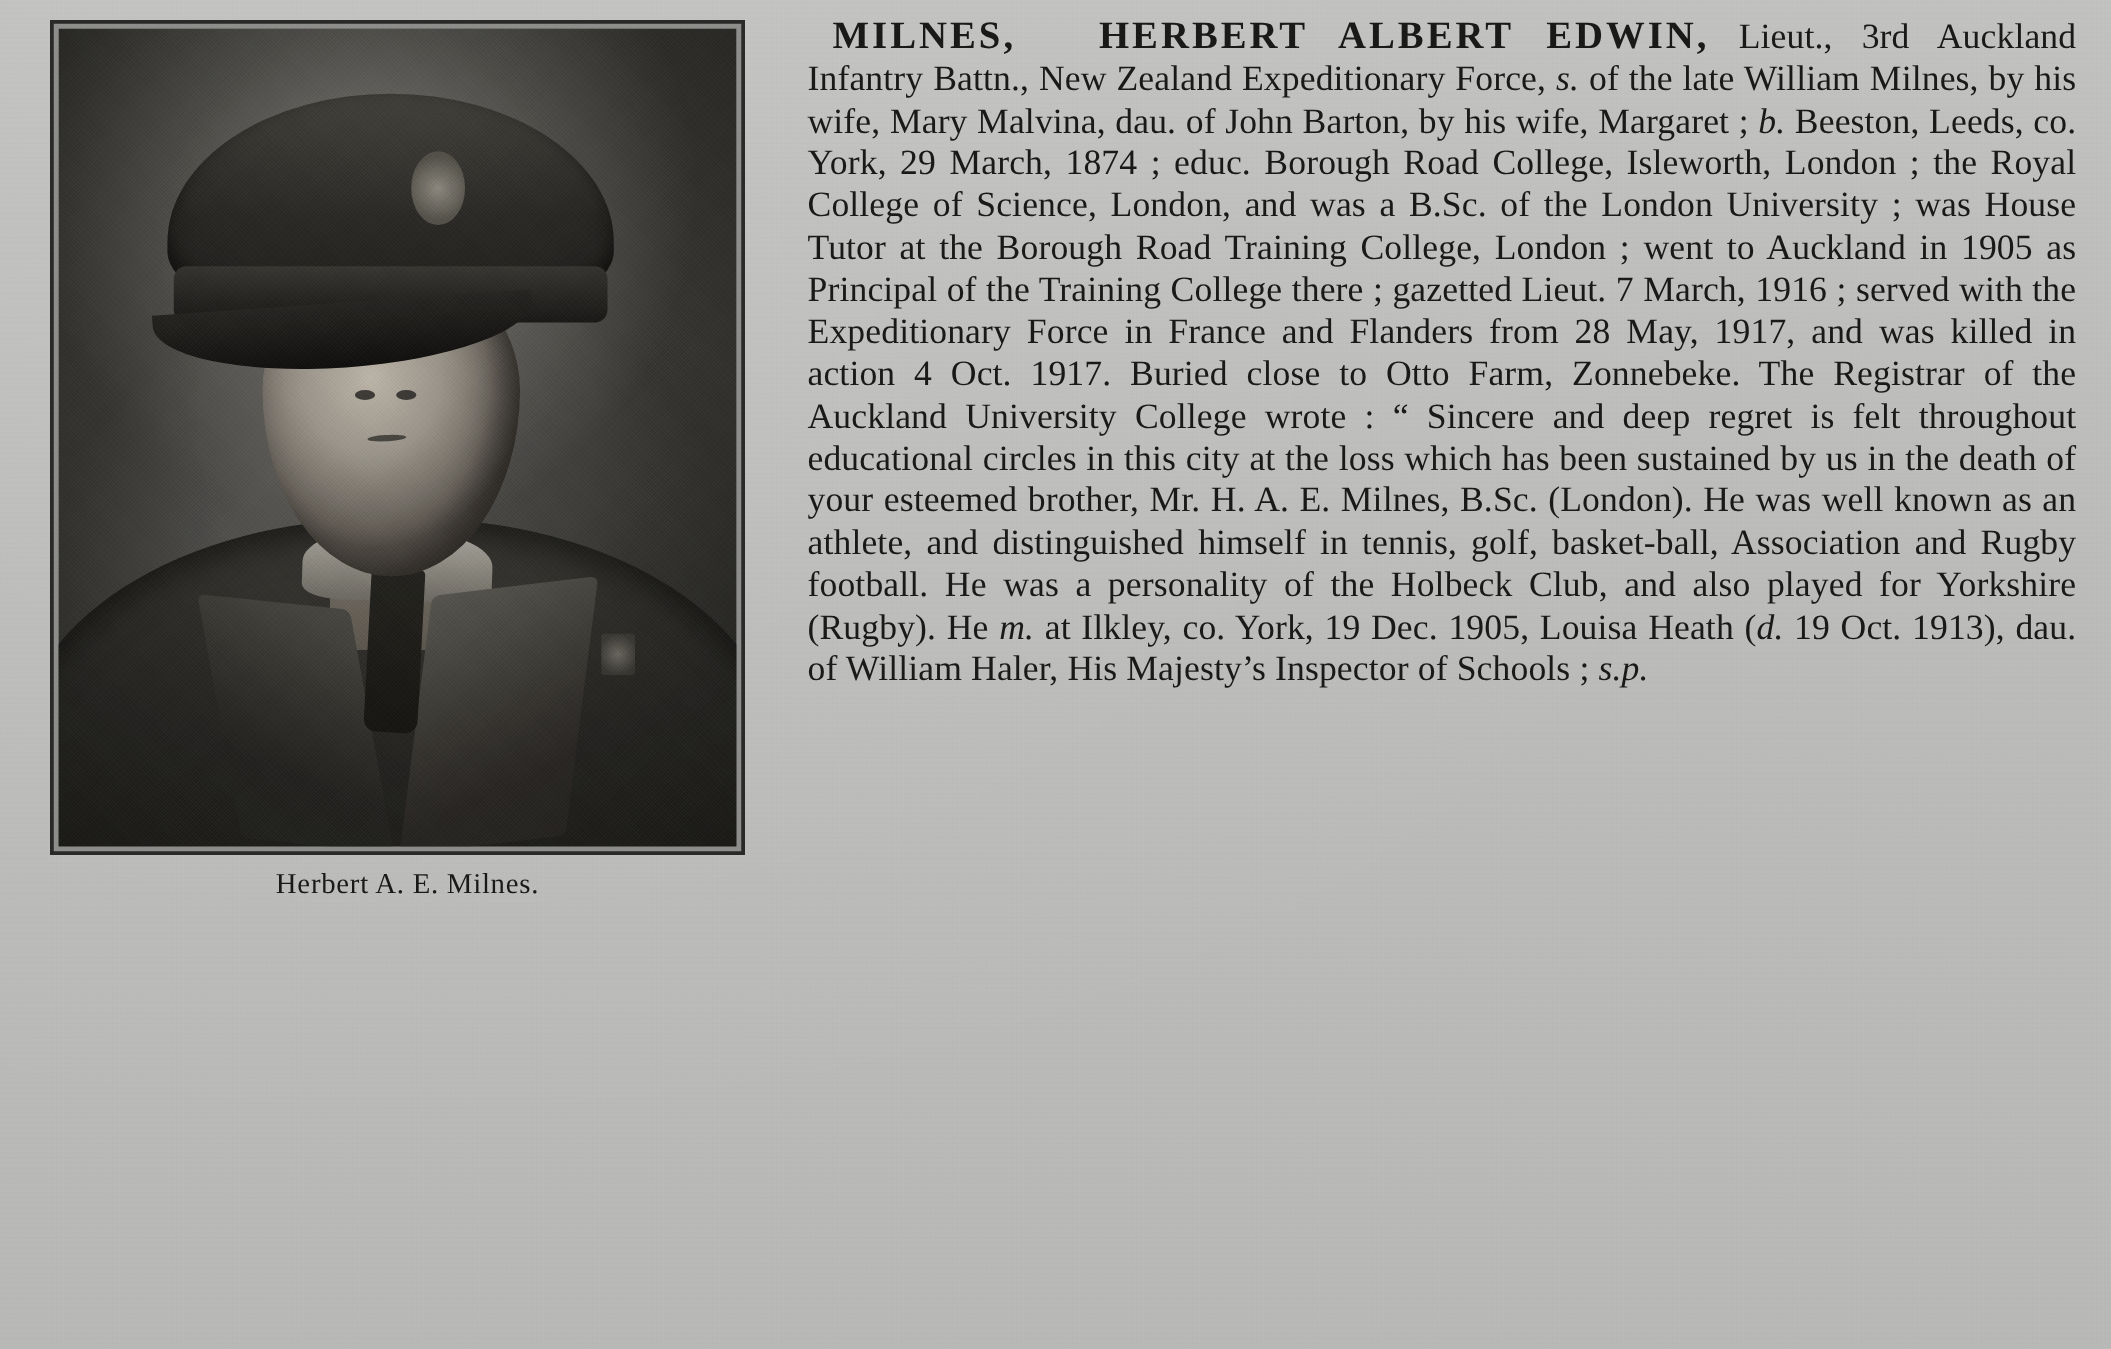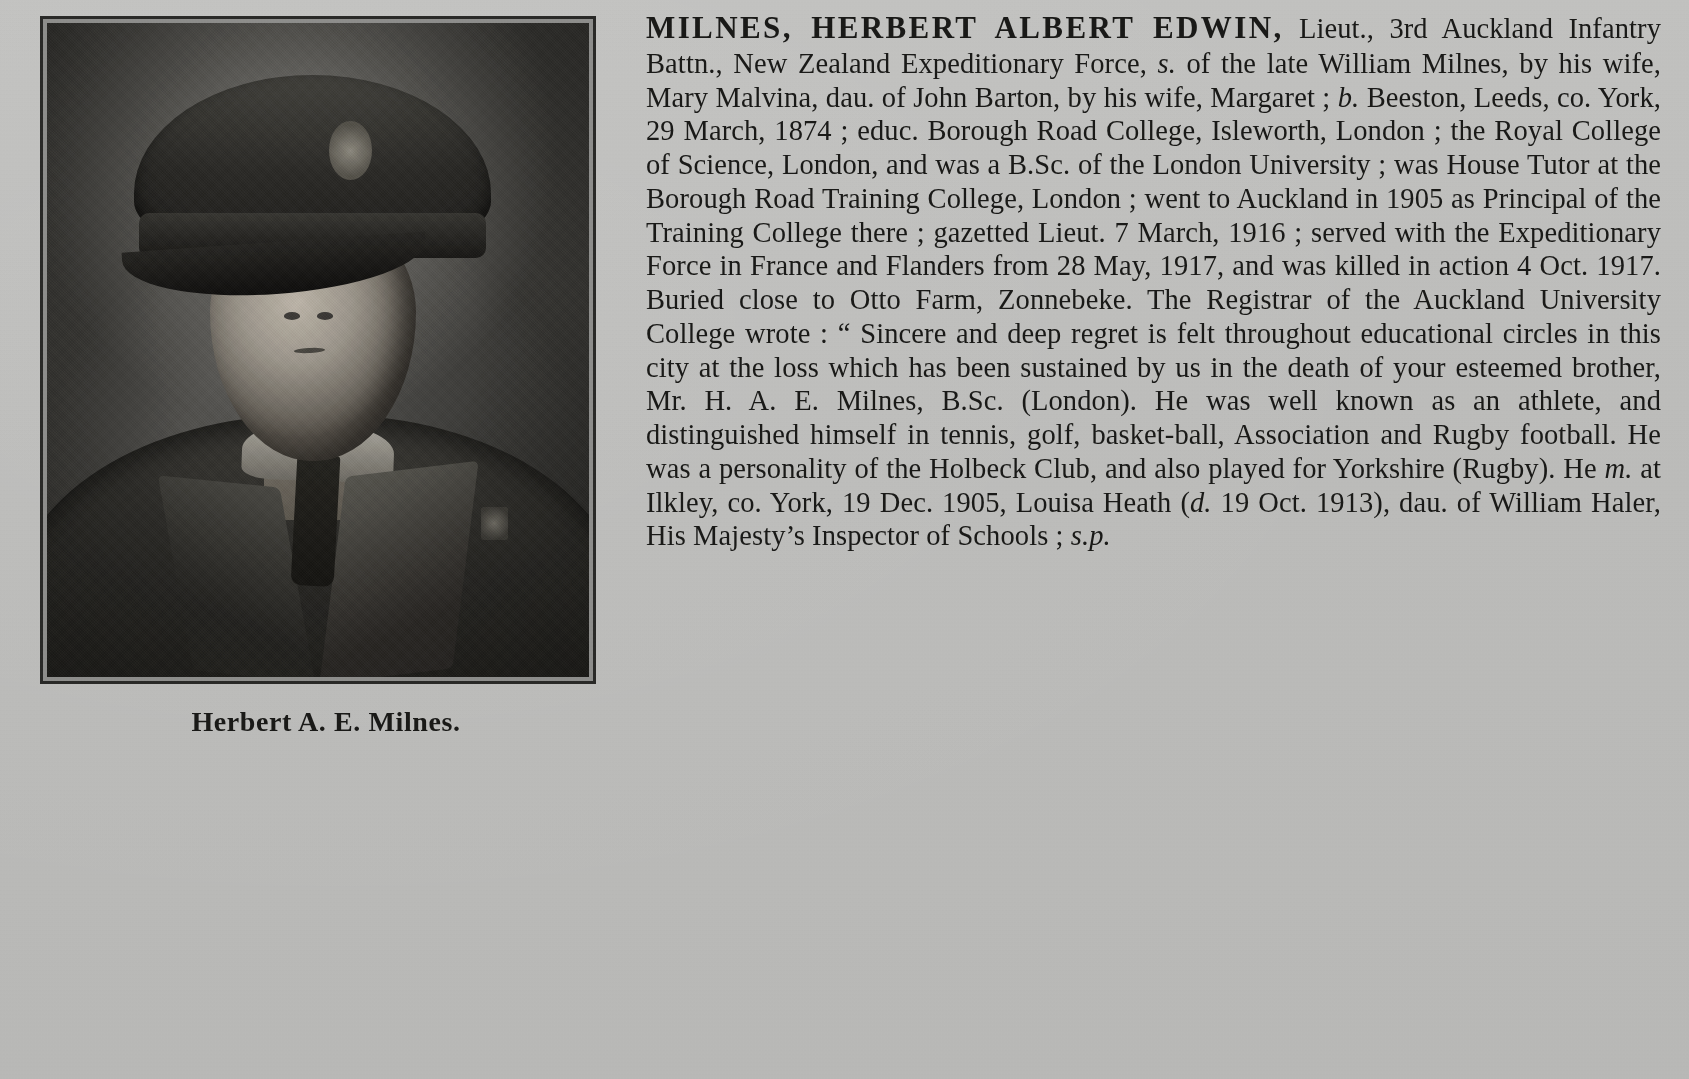--- a/index.html
+++ b/index.html
@@ -30,20 +30,21 @@
     pointer-events: none;
     opacity: .35;
     background-image:
       repeating-linear-gradient(0deg, rgba(0,0,0,.025) 0px, rgba(0,0,0,0) 2px, rgba(255,255,255,.02) 3px, rgba(0,0,0,0) 4px),
       repeating-linear-gradient(90deg, rgba(0,0,0,.02) 0px, rgba(0,0,0,0) 3px);
   }
   .surname {
     font-weight: bold;
     letter-spacing: 2.4px;
     font-size: 31px;
+    margin-left: 20px;
   }
   .body-text {
     font-size: 28.5px;
     line-height: 1.185;
     text-align: justify;
     text-justify: inter-word;
     letter-spacing: .1px;
   }
   .body-text i, .ital {
     font-style: italic;
@@ -227,24 +228,24 @@
   }
   .p-noise {
     position: absolute; inset: 0;
     opacity: .5;
     background-image:
       repeating-linear-gradient(45deg, rgba(255,255,255,.035) 0 1px, rgba(0,0,0,.03) 1px 2px),
       repeating-linear-gradient(-45deg, rgba(255,255,255,.025) 0 1px, rgba(0,0,0,.025) 1px 2px);
   }
   .caption {
     text-align: center;
-    font-weight: bold;
-    font-size: 28px;
+    font-weight: normal;
+    font-size: 23px;
     letter-spacing: .6px;
-    margin-top: 22px;
+    margin-top: 10px;
   }
   .clearfix::after {
     content: "";
     display: block;
     clear: both;
   }
 </style>
 </head>
 <body>
 

